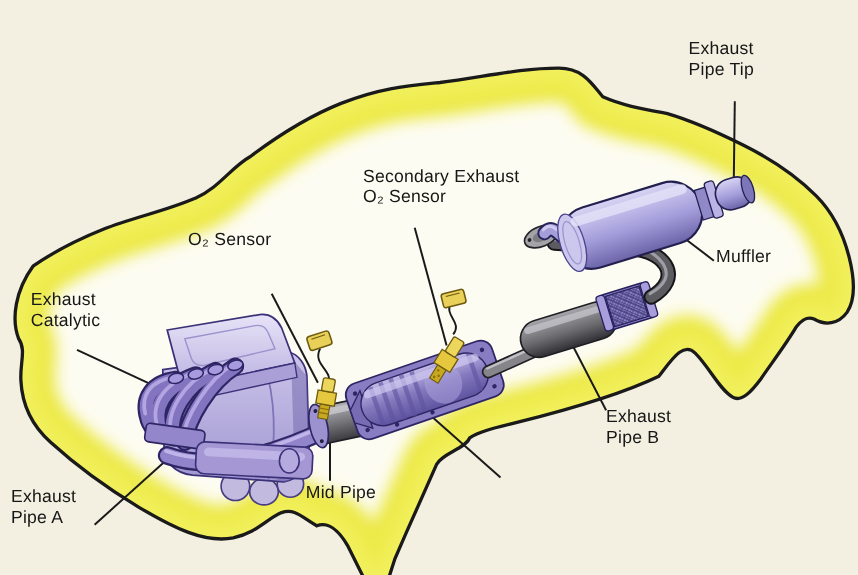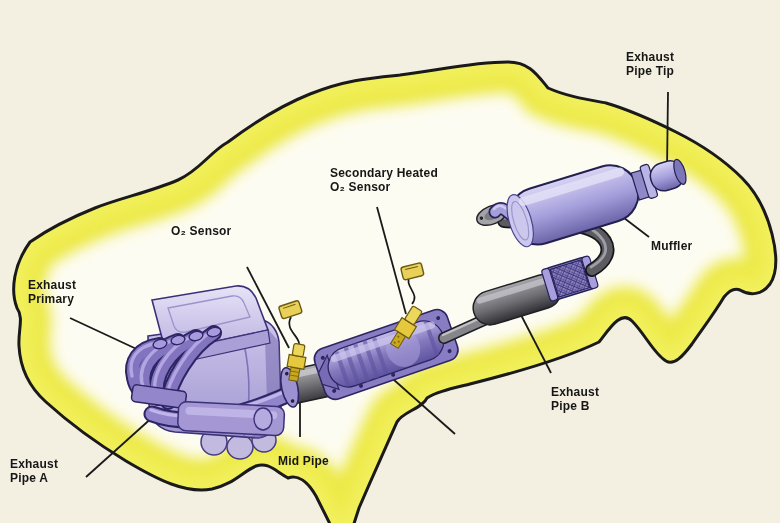--- a/index.html
+++ b/index.html
@@ -7,26 +7,25 @@
     position:relative;
     width:780px;height:523px;
     background:#f3efe1;
     overflow:hidden;
     font-family:"Liberation Sans", sans-serif;
   }
   #art{position:absolute;left:0;top:0;}
   .label{
     position:absolute;
     color:#161616;
-    font-weight:700;
-    font-size:12px;
+    font-weight:400;
+    font-size:16px;
     line-height:1.18;
     letter-spacing:.2px;
     white-space:nowrap;
-    margin-top:14px;
   }
 </style>
 </head>
 <body>
 
 <div id="stage">
 
 <svg id="art" width="780" height="523" viewBox="0 0 780 523">
   <defs>
     <linearGradient id="gradEngine" x1="0" y1="0" x2="0" y2="1">
@@ -244,29 +243,29 @@
           <circle cx="409" cy="344" r="1.1" fill="#8a6d10"></circle>
       <circle cx="406" cy="347" r="1.1" fill="#8a6d10"></circle>
       <rect x="399" y="322" width="17" height="14" fill="#e6c83e" stroke="#6b5a10" stroke-width="1.2"></rect>
       <rect x="402" y="306" width="11" height="16" rx="2" fill="#edd65c" stroke="#6b5a10" stroke-width="1.2"></rect>
     </g>
   </g>
 </svg>
 
 <div class="label" style="left:28px; top:264px;">
   <div>Exhaust</div>
-  <div>Primary</div>
+  <div>Catalytic</div>
 </div>
 
 <div class="label" style="left:171px; top:210px;">
   <div>O₂ Sensor</div>
 </div>
 
 <div class="label" style="left:330px; top:152px;">
-  <div>Secondary Heated</div>
+  <div>Secondary Exhaust</div>
   <div>O₂ Sensor</div>
 </div>
 
 <div class="label" style="left:626px; top:36px;">
   <div>Exhaust</div>
   <div>Pipe Tip</div>
 </div>
 
 <div class="label" style="left:651px; top:225px;text-align:center;">
   <div>Muffler</div>

